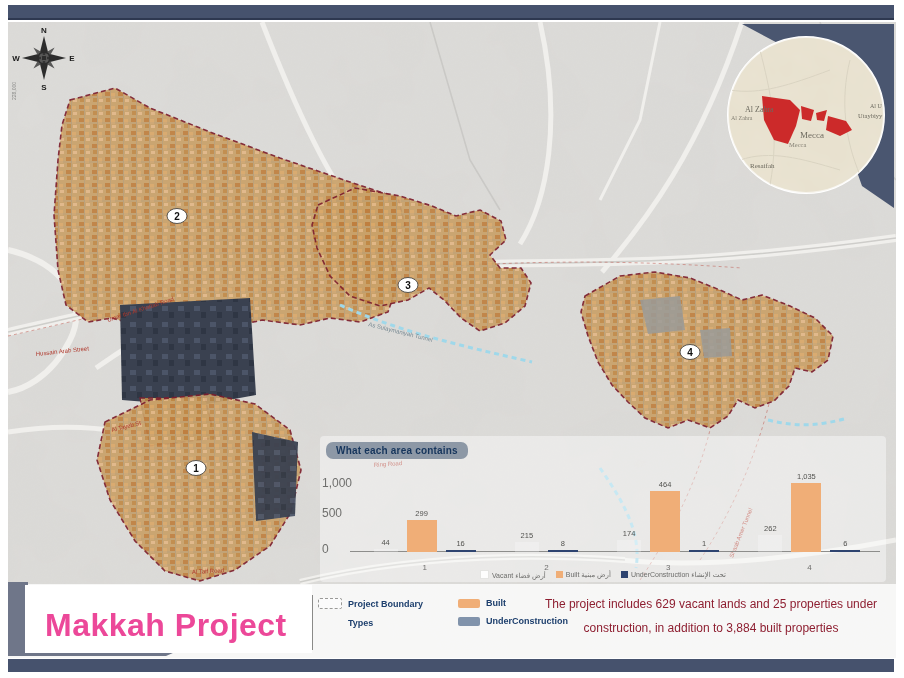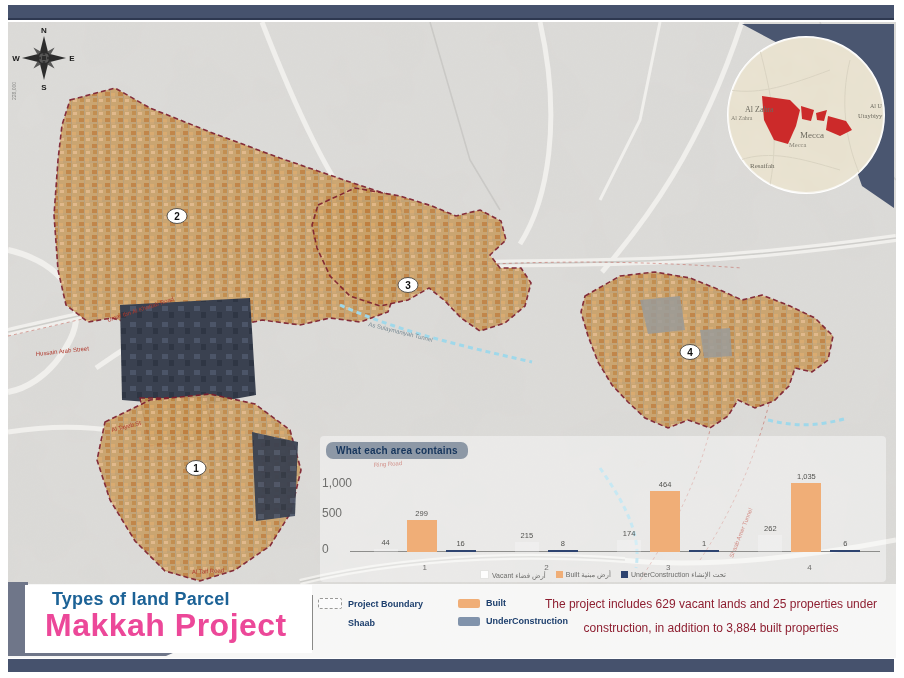--- a/index.html
+++ b/index.html
@@ -310,35 +310,34 @@
     </div>
   </div>
 
   <div class="bottom-strip"></div>
 
   <svg class="corner-band" width="220" height="96" viewBox="0 0 220 96" style="left:0;top:580px;">
     <polygon points="8,2 28,2 28,62 198,62 166,76 8,76" fill="#6f7689"></polygon>
   </svg>
 
   <div class="title-card">
-    <div class="subtitle">Types of land Parcel</div>
     <div class="main-title">Makkah Project</div>
   </div>
   <div class="v-divider"></div>
 
   <div class="map-legend">
     <div style="display:flex;gap:10px;">
       <div class="col" style="width:130px;">
         <div class="row">
           <span class="lg-swatch lg-dashed"></span>
           <span>Project Boundary</span>
         </div>
         <div class="row">
           <span class="lg-swatch lg-none"></span>
-          <span>Shaab</span>
+          <span>Types</span>
         </div>
       </div>
       <div class="col" style="width:140px;">
         <div class="row">
           <span class="lg-swatch lg-built"></span>
           <span>Built</span>
         </div>
         <div class="row">
           <span class="lg-swatch lg-uc"></span>
           <span>UnderConstruction</span>

